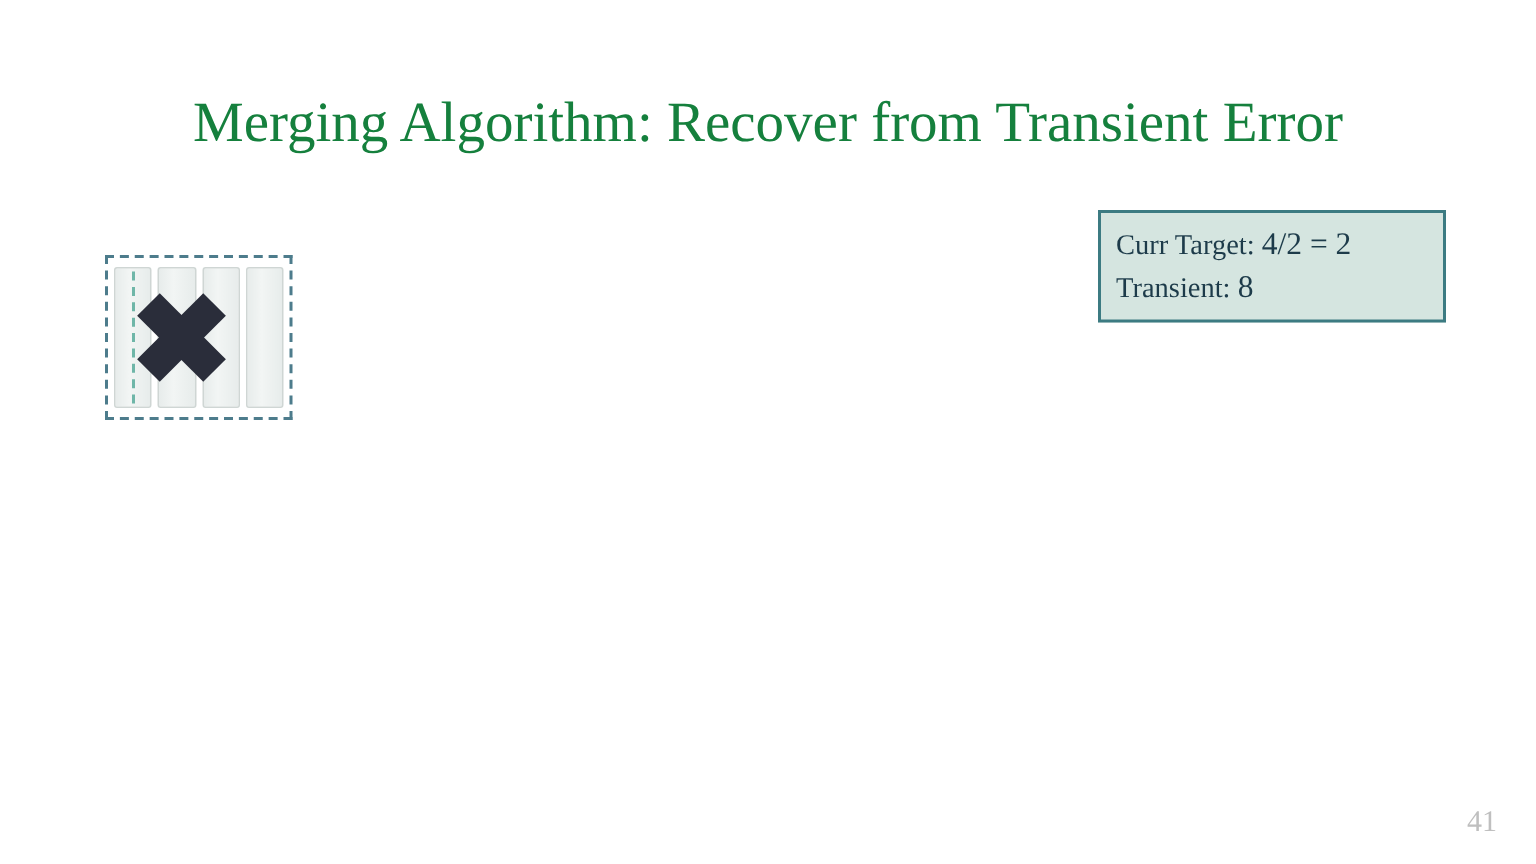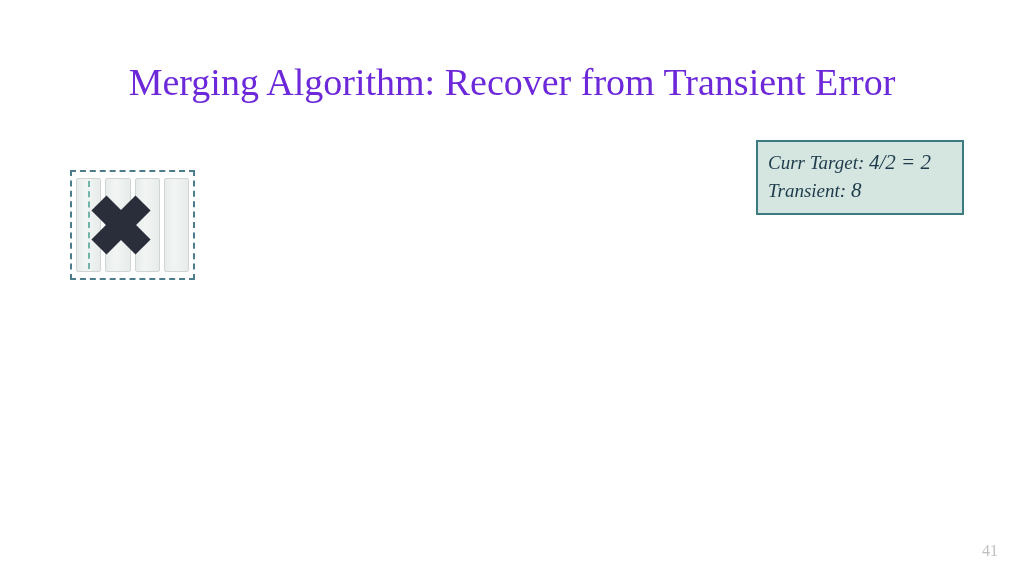--- a/index.html
+++ b/index.html
@@ -1,28 +1,27 @@
 <!DOCTYPE html>
 <html><head>
 <meta charset="utf-8">
 <style>
   * { box-sizing: border-box; margin: 0; padding: 0; }
   html, body { width: 1024px; height: 576px; background: #fff; font-family: Georgia, 'Times New Roman', serif; overflow: hidden; }
   .slide { position: relative; width: 1024px; height: 576px; }
-  .title { position: absolute; top: 60px; left: 0; width: 1024px; text-align: center; font-size: 38px; color: #6d28d9; font-weight: 400; }
+  .title { position: absolute; top: 60px; left: 0; width: 1024px; text-align: center; font-size: 38px; color: #15803d; font-weight: 400; }
   .status-box {
     position: absolute;
     top: 140px;
     right: 60px;
-    width: 208px;
+    width: 232px;
     background: #d5e5e0;
     border: 2px solid #3c7b82;
     padding: 6px 10px 8px 10px;
     color: #1d3b4a;
-    font-style: italic;
   }
   .status-line { font-size: 19px; line-height: 1.35; }
   .status-val { font-size: 21px; }
   .node-box {
     position: absolute;
     top: 170px;
     left: 70px;
     width: 125px;
     height: 110px;
     border: 2px dashed #4d7c8c;
@@ -56,21 +55,21 @@
     height: 110px;
     pointer-events: none;
     display: flex;
     align-items: center;
     justify-content: flex-start;
   }
   .page-num {
     position: absolute;
     bottom: 16px;
     right: 26px;
-    font-size: 16px;
+    font-size: 20px;
     color: #bfbfbf;
     font-family: Georgia, serif;
   }
 </style>
 </head>
 <body>
 
 <div class="slide">
 
   <div class="title">Merging Algorithm: Recover from Transient Error</div>

